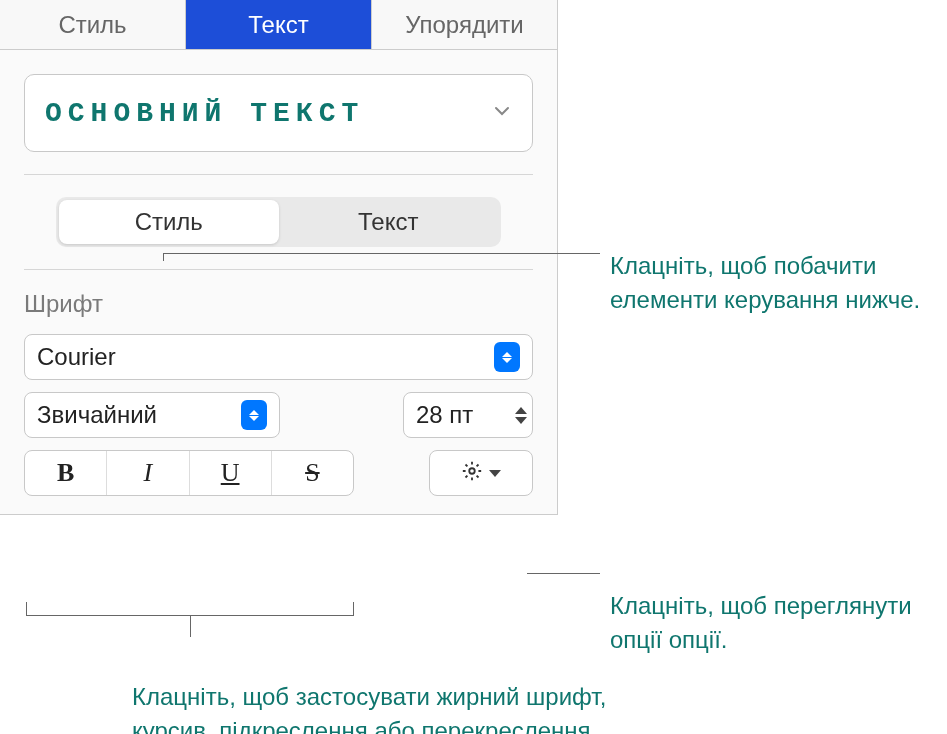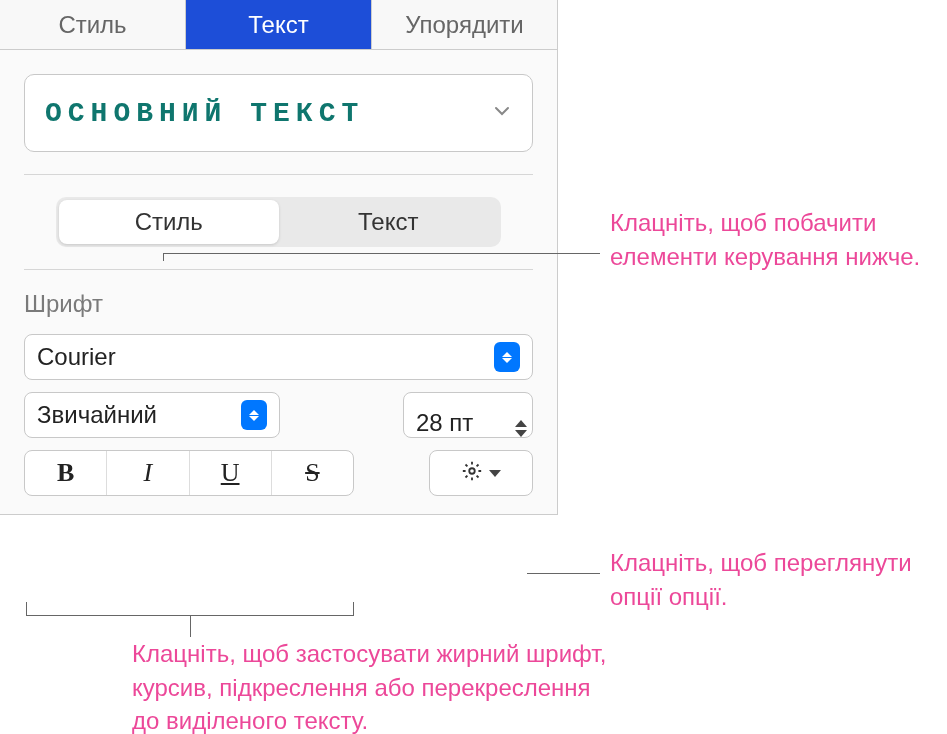--- a/index.html
+++ b/index.html
@@ -137,21 +137,21 @@
       margin-top: 12px;
     }
     .row2 .select-wrap { flex: 0 0 256px; }
     .size-wrap {
       flex: 0 0 130px;
       background: #fff;
       border: 1px solid #c8c8c8;
       border-radius: 8px;
       height: 46px;
       display: flex;
-      align-items: flex-end;
+      align-items: center;
       padding: 0 0 0 12px;
       margin-left: auto;
       cursor: pointer;
     }
     .size-text { font-size: 24px; color: #222; flex:1;}
     .gray-updown {
       width: 22px;
       display: flex;
       flex-direction: column;
       align-items: center;
@@ -214,21 +214,22 @@
       width: 0; height: 0;
       border-left: 6px solid transparent;
       border-right: 6px solid transparent;
       border-top: 7px solid #444;
     }
     
     .callout {
       position: absolute;
       font-size: 24px;
       line-height: 1.4;
-      color: #ec4899;
+      color: #0f766e;
+      margin-top: 43px;
     }
     .callout-1 { left: 610px; top: 206px; width: 320px; }
     .callout-2 { left: 610px; top: 546px; width: 330px; }
     .callout-3 { left: 132px; top: 637px; width: 480px; }
     .leader {
       position: absolute;
       background: #666;
     }
     
     .l1-h { top: 253px; left: 163px; height: 1px; width: 437px; }

